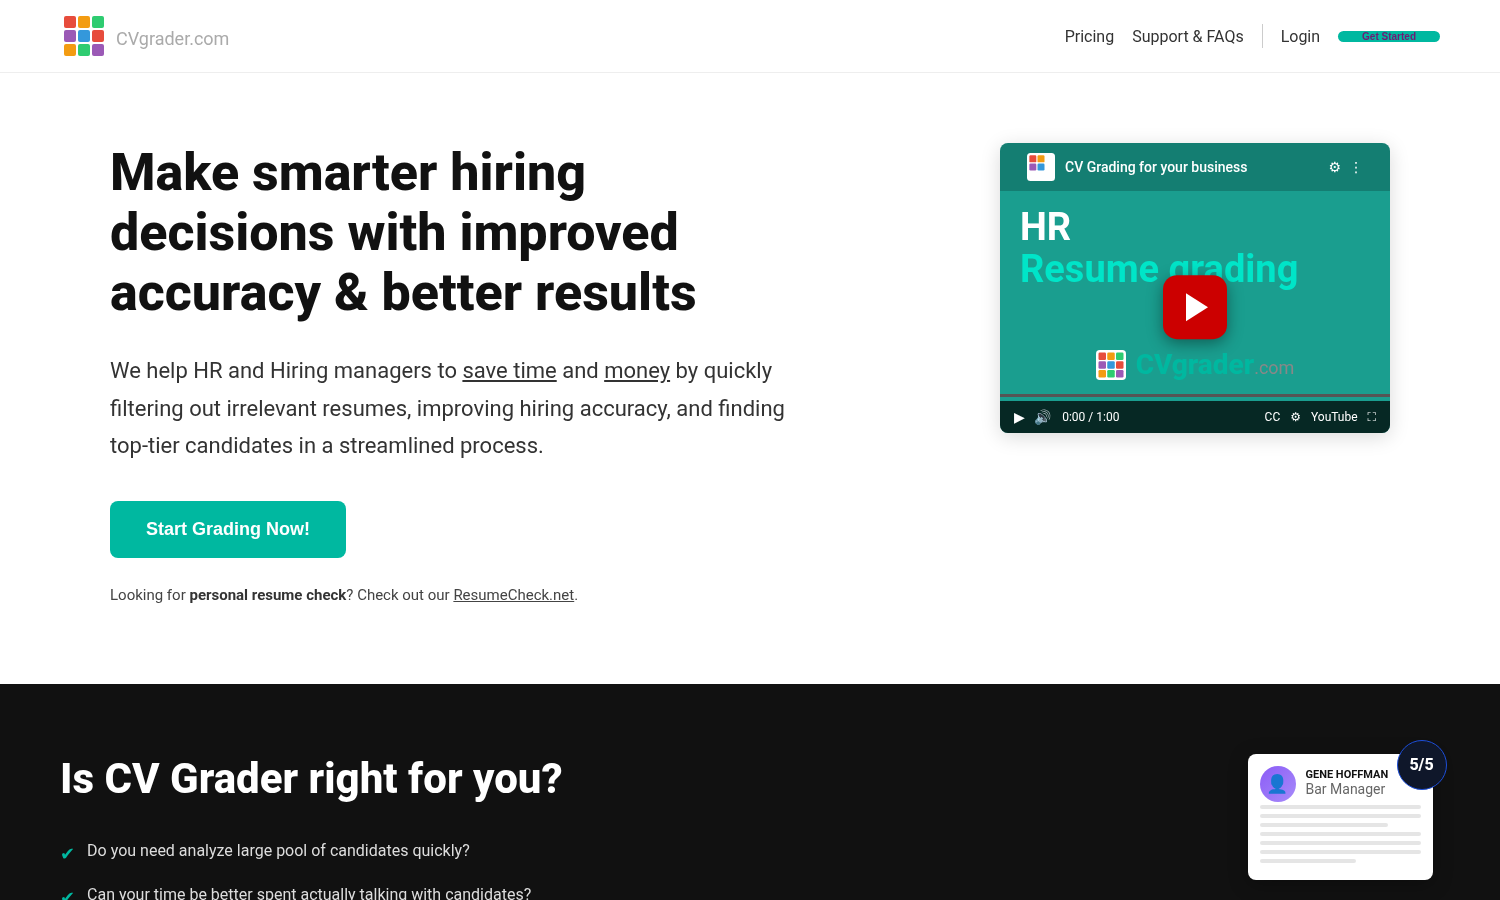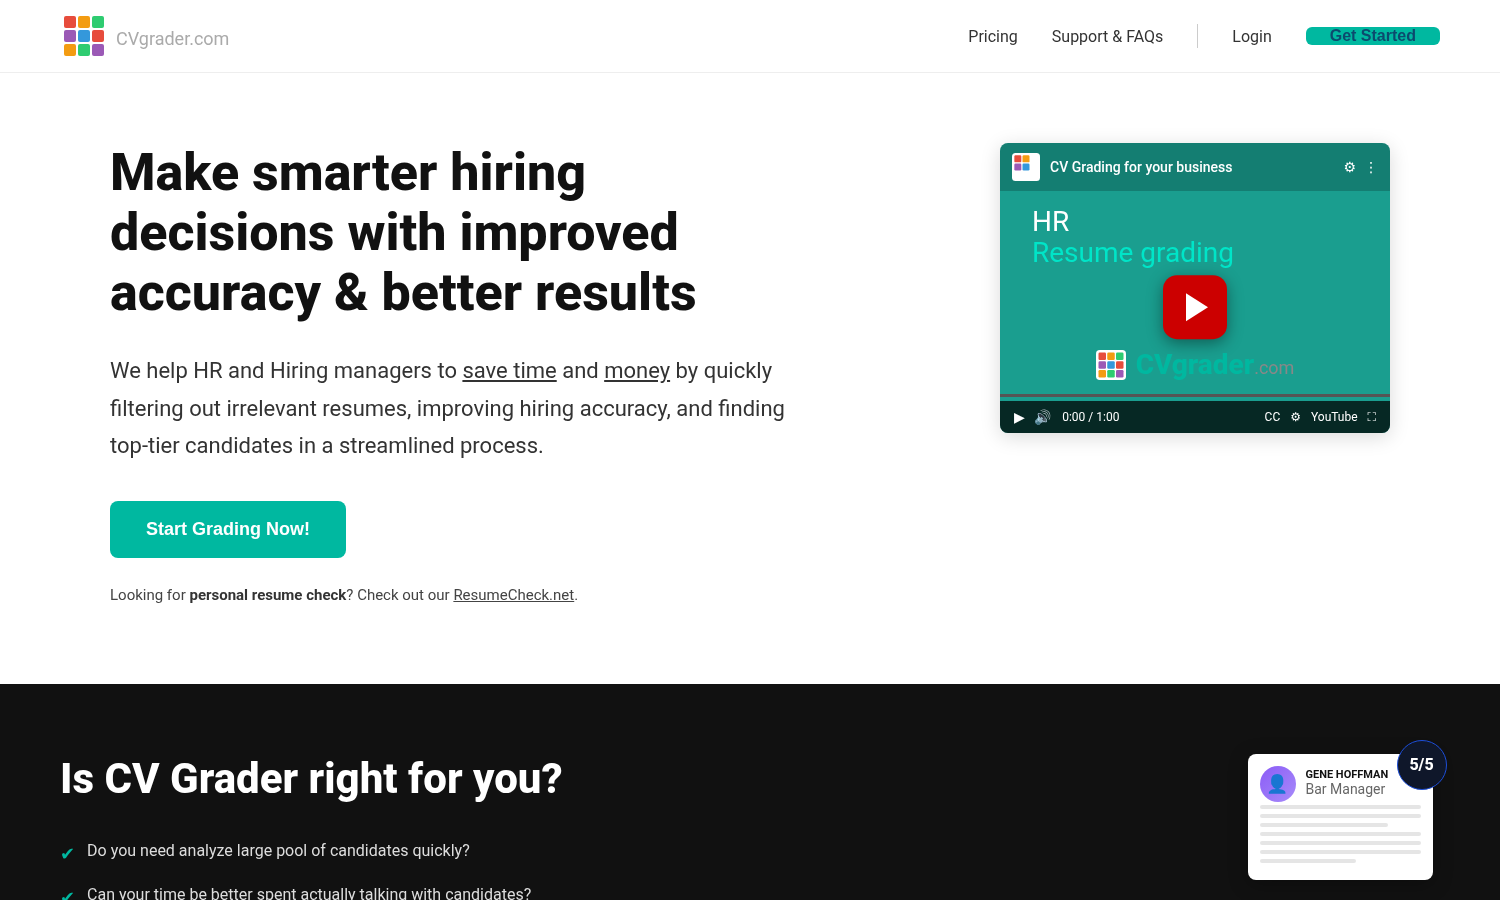--- a/index.html
+++ b/index.html
@@ -28,45 +28,45 @@
       color: #1a1a1a;
     }
     .logo-text span {
       color: #aaa;
       font-weight: 400;
       font-size: 18px;
     }
     .nav-links {
       display: flex;
       align-items: center;
-      gap: 34px;
+      gap: 18px;
     }
     .nav-link {
       font-size: 16px;
       color: #333;
       text-decoration: none;
       cursor: pointer;
     }
     .nav-divider {
       width: 1px;
       height: 24px;
       background: #ccc;
     }
     .nav-login {
       font-size: 16px;
       color: #333;
       cursor: pointer;
     }
     .nav-cta {
       background: #00b8a0;
-      color: #0c4a6e;
+      color: #701a75;
       border: none;
       padding: 0 24px;
       border-radius: 6px;
-      font-size: 16px;
+      font-size: 10px;
       font-weight: 600;
       cursor: pointer;
     }
 
     
     .hero {
       display: flex;
       align-items: flex-start;
       justify-content: space-between;
       padding: 70px 60px 80px;
@@ -129,21 +129,21 @@
       height: 290px;
       background: #1a9e8f;
       border-radius: 8px;
       overflow: hidden;
       position: relative;
       box-shadow: 0 4px 20px rgba(0,0,0,0.15);
     }
     .video-top-bar {
       display: flex;
       align-items: center;
-      padding: 10px 12px;
+      padding: 10px 27px;
       background: rgba(0,0,0,0.2);
     }
     .video-avatar {
       width: 28px;
       height: 28px;
       border-radius: 50%;
       background: linear-gradient(135deg, #ff6b35, #f7c59f);
       display: flex;
       align-items: center;
       justify-content: center;
@@ -161,25 +161,24 @@
       margin-left: auto;
       display: flex;
       gap: 8px;
     }
     .video-settings-icons span {
       color: #fff;
       font-size: 14px;
     }
     .video-headline {
       color: #fff;
-      font-size: 28px;
-      font-weight: 400;
+      font-size: 38px;
+      font-weight: 700;
       line-height: 1.1;
       margin-bottom: 6px;
-      margin-left: 12px;
     }
     .video-headline .green { color: #00e5c8; }
     .video-subheadline {
       color: #fff;
       font-size: 18px;
       margin-bottom: 10px;
     }
     .video-play-area {
       position: absolute;
       top: 50%;

